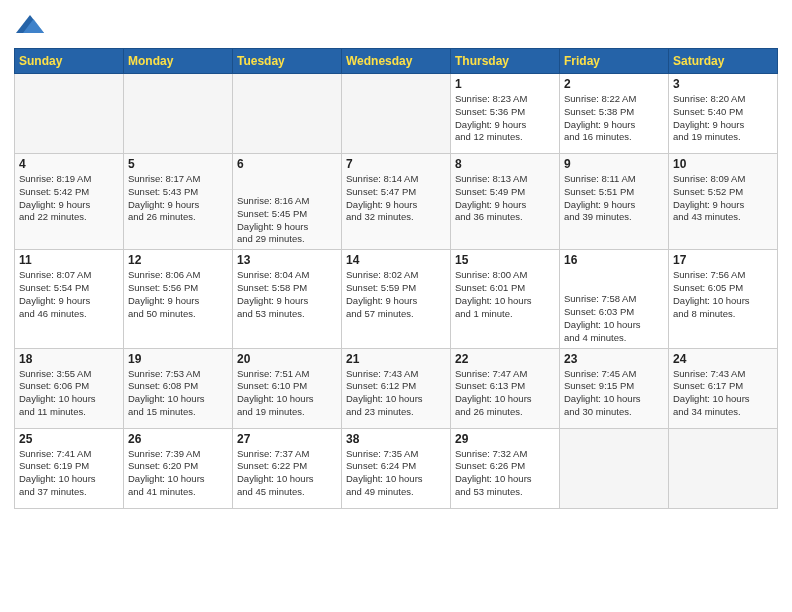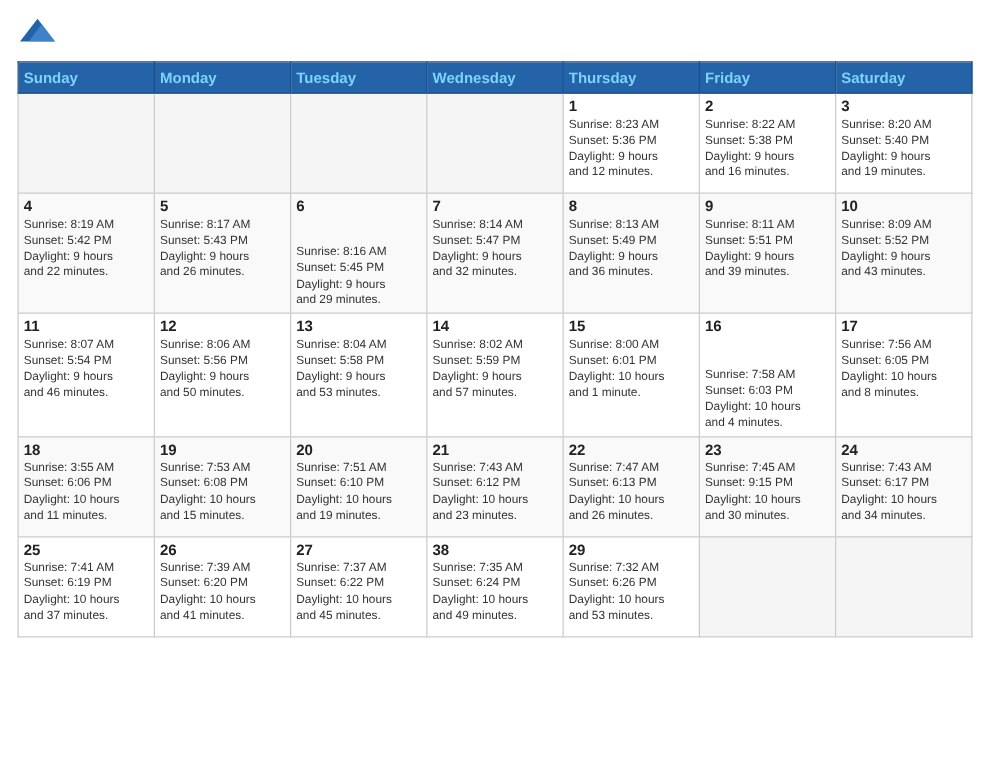--- a/index.html
+++ b/index.html
@@ -51,21 +51,21 @@
       font-size: 14px;
       color: #444;
     }
     table {
       width: 100%;
       border-collapse: collapse;
       table-layout: fixed;
     }
     thead tr th {
       background-color: #2563a8;
-      color: #7dd3fc;
+      color: #fde047;
       font-size: 12px;
       font-weight: bold;
       padding: 5px 4px;
       text-align: left;
       border: 1px solid #1a4f8a;
     }
     tbody tr td {
       border: 1px solid #ccc;
       vertical-align: top;
       padding: 3px 4px;

